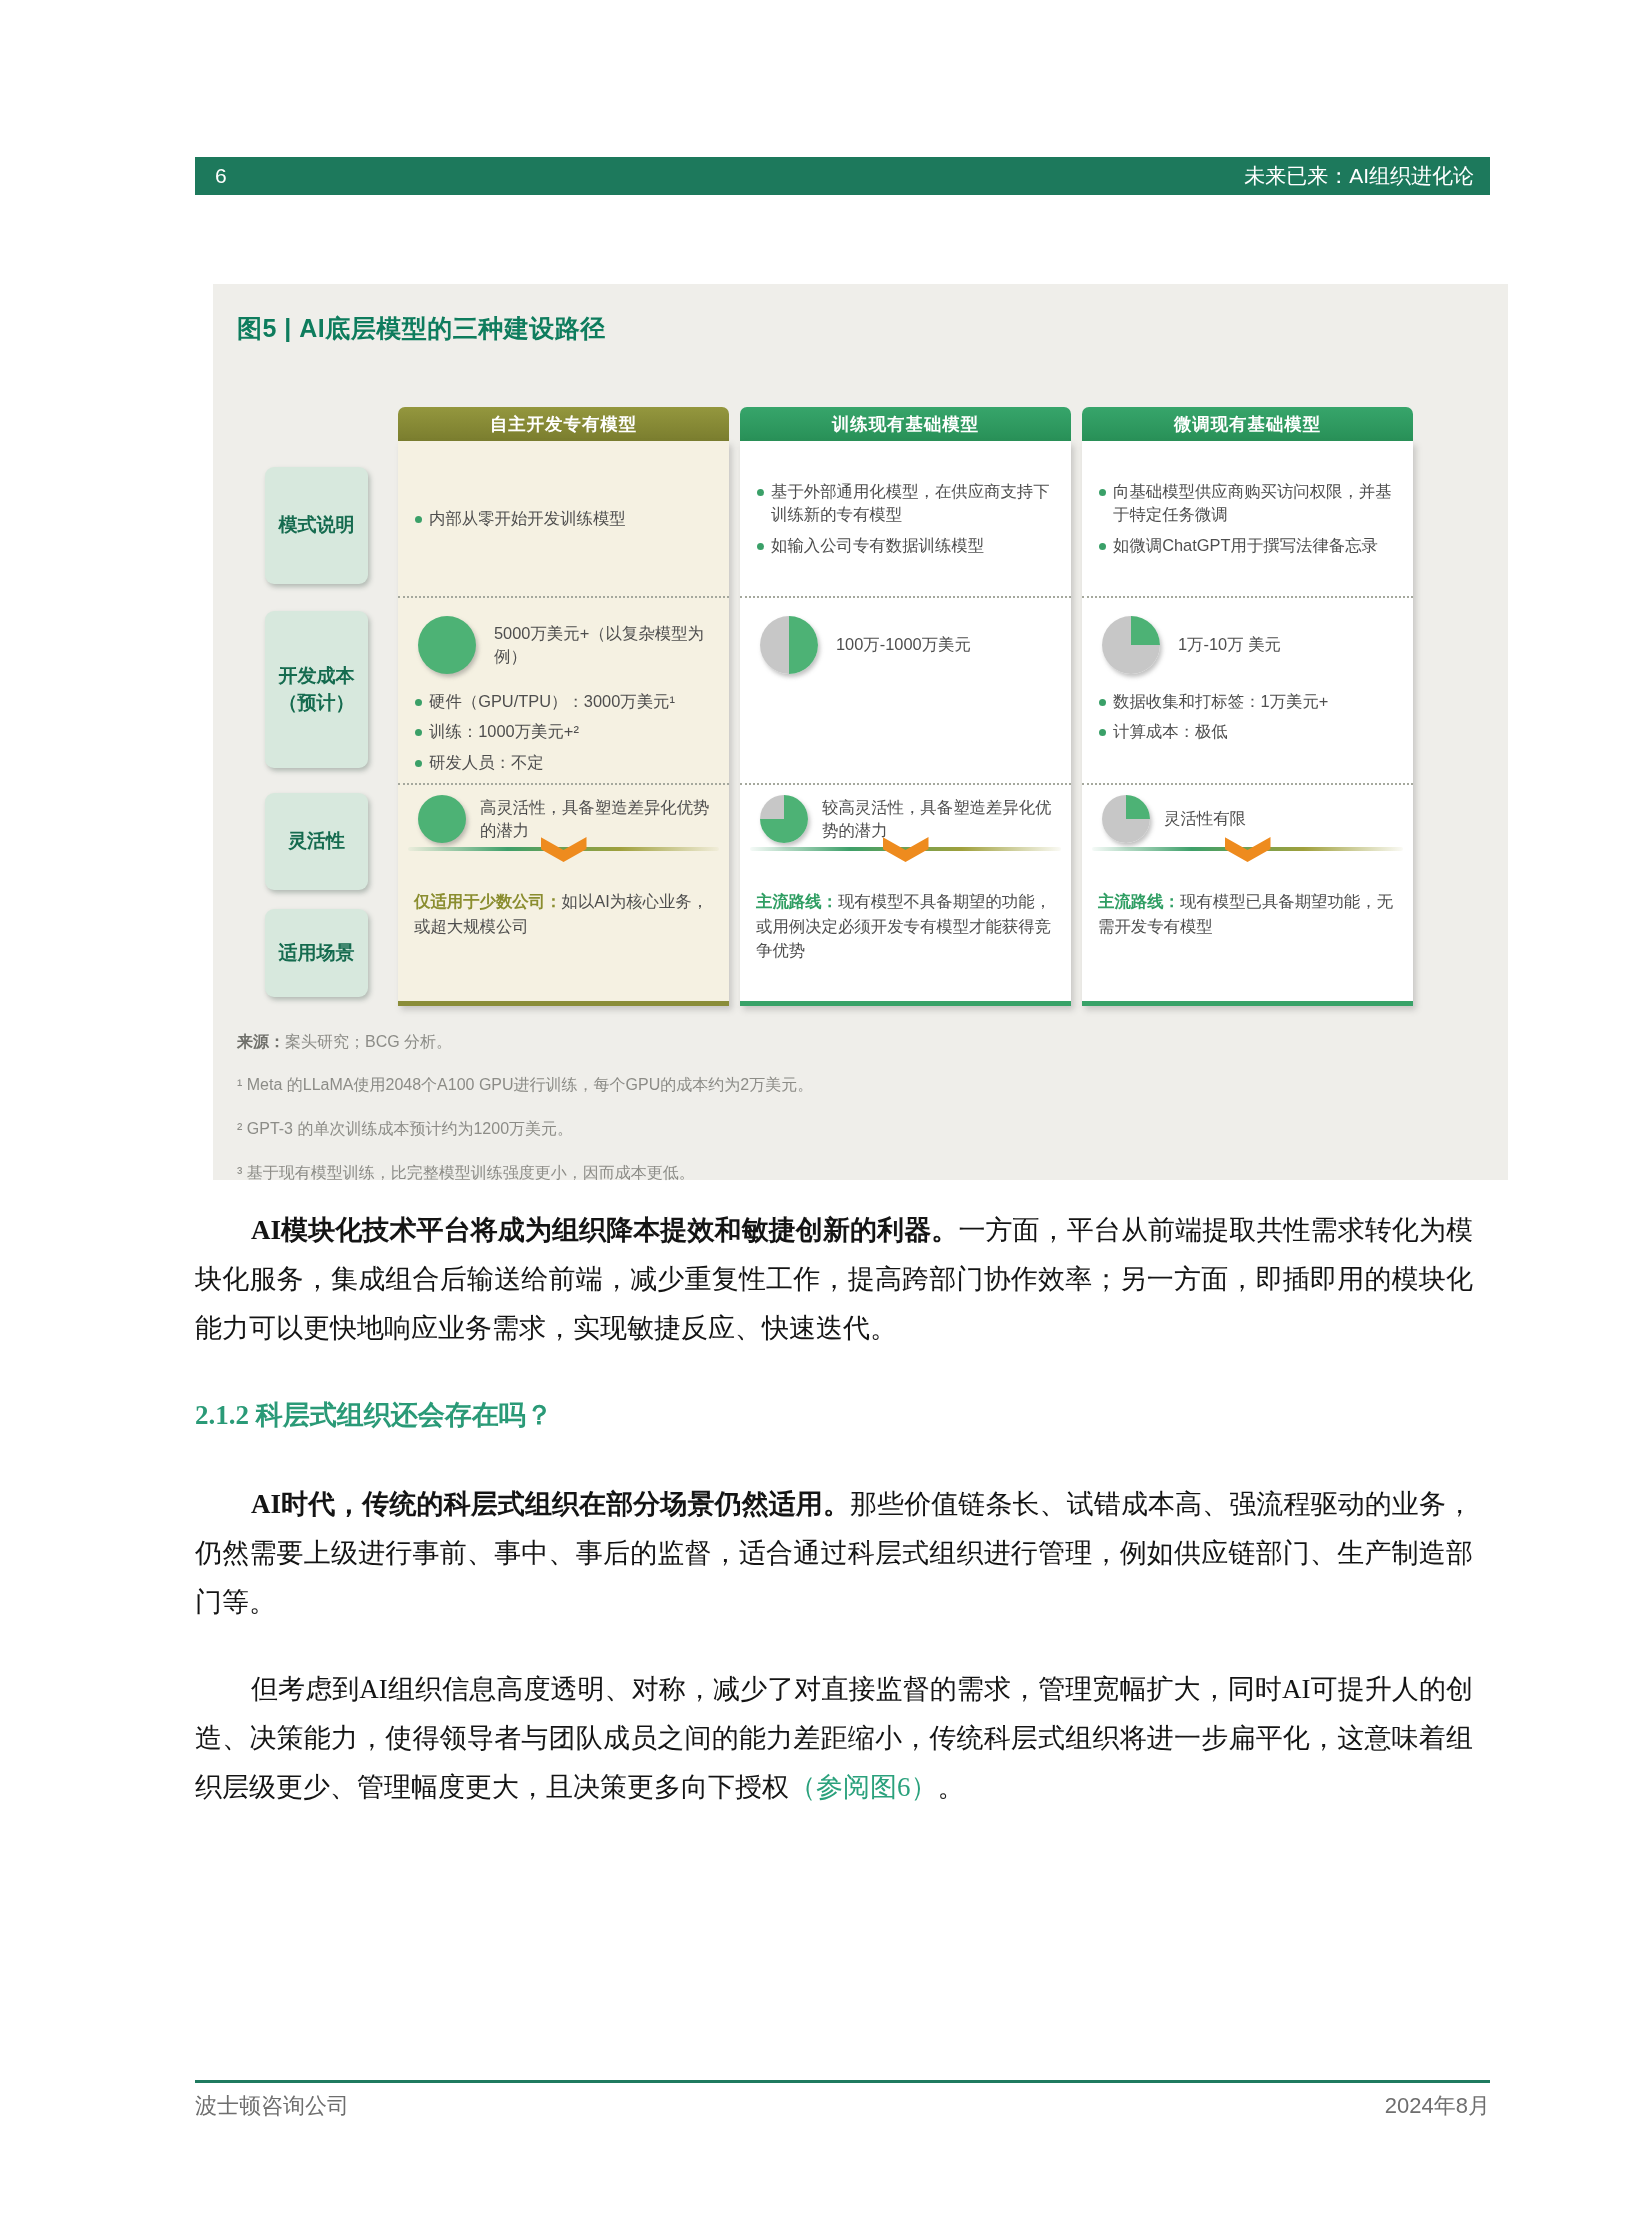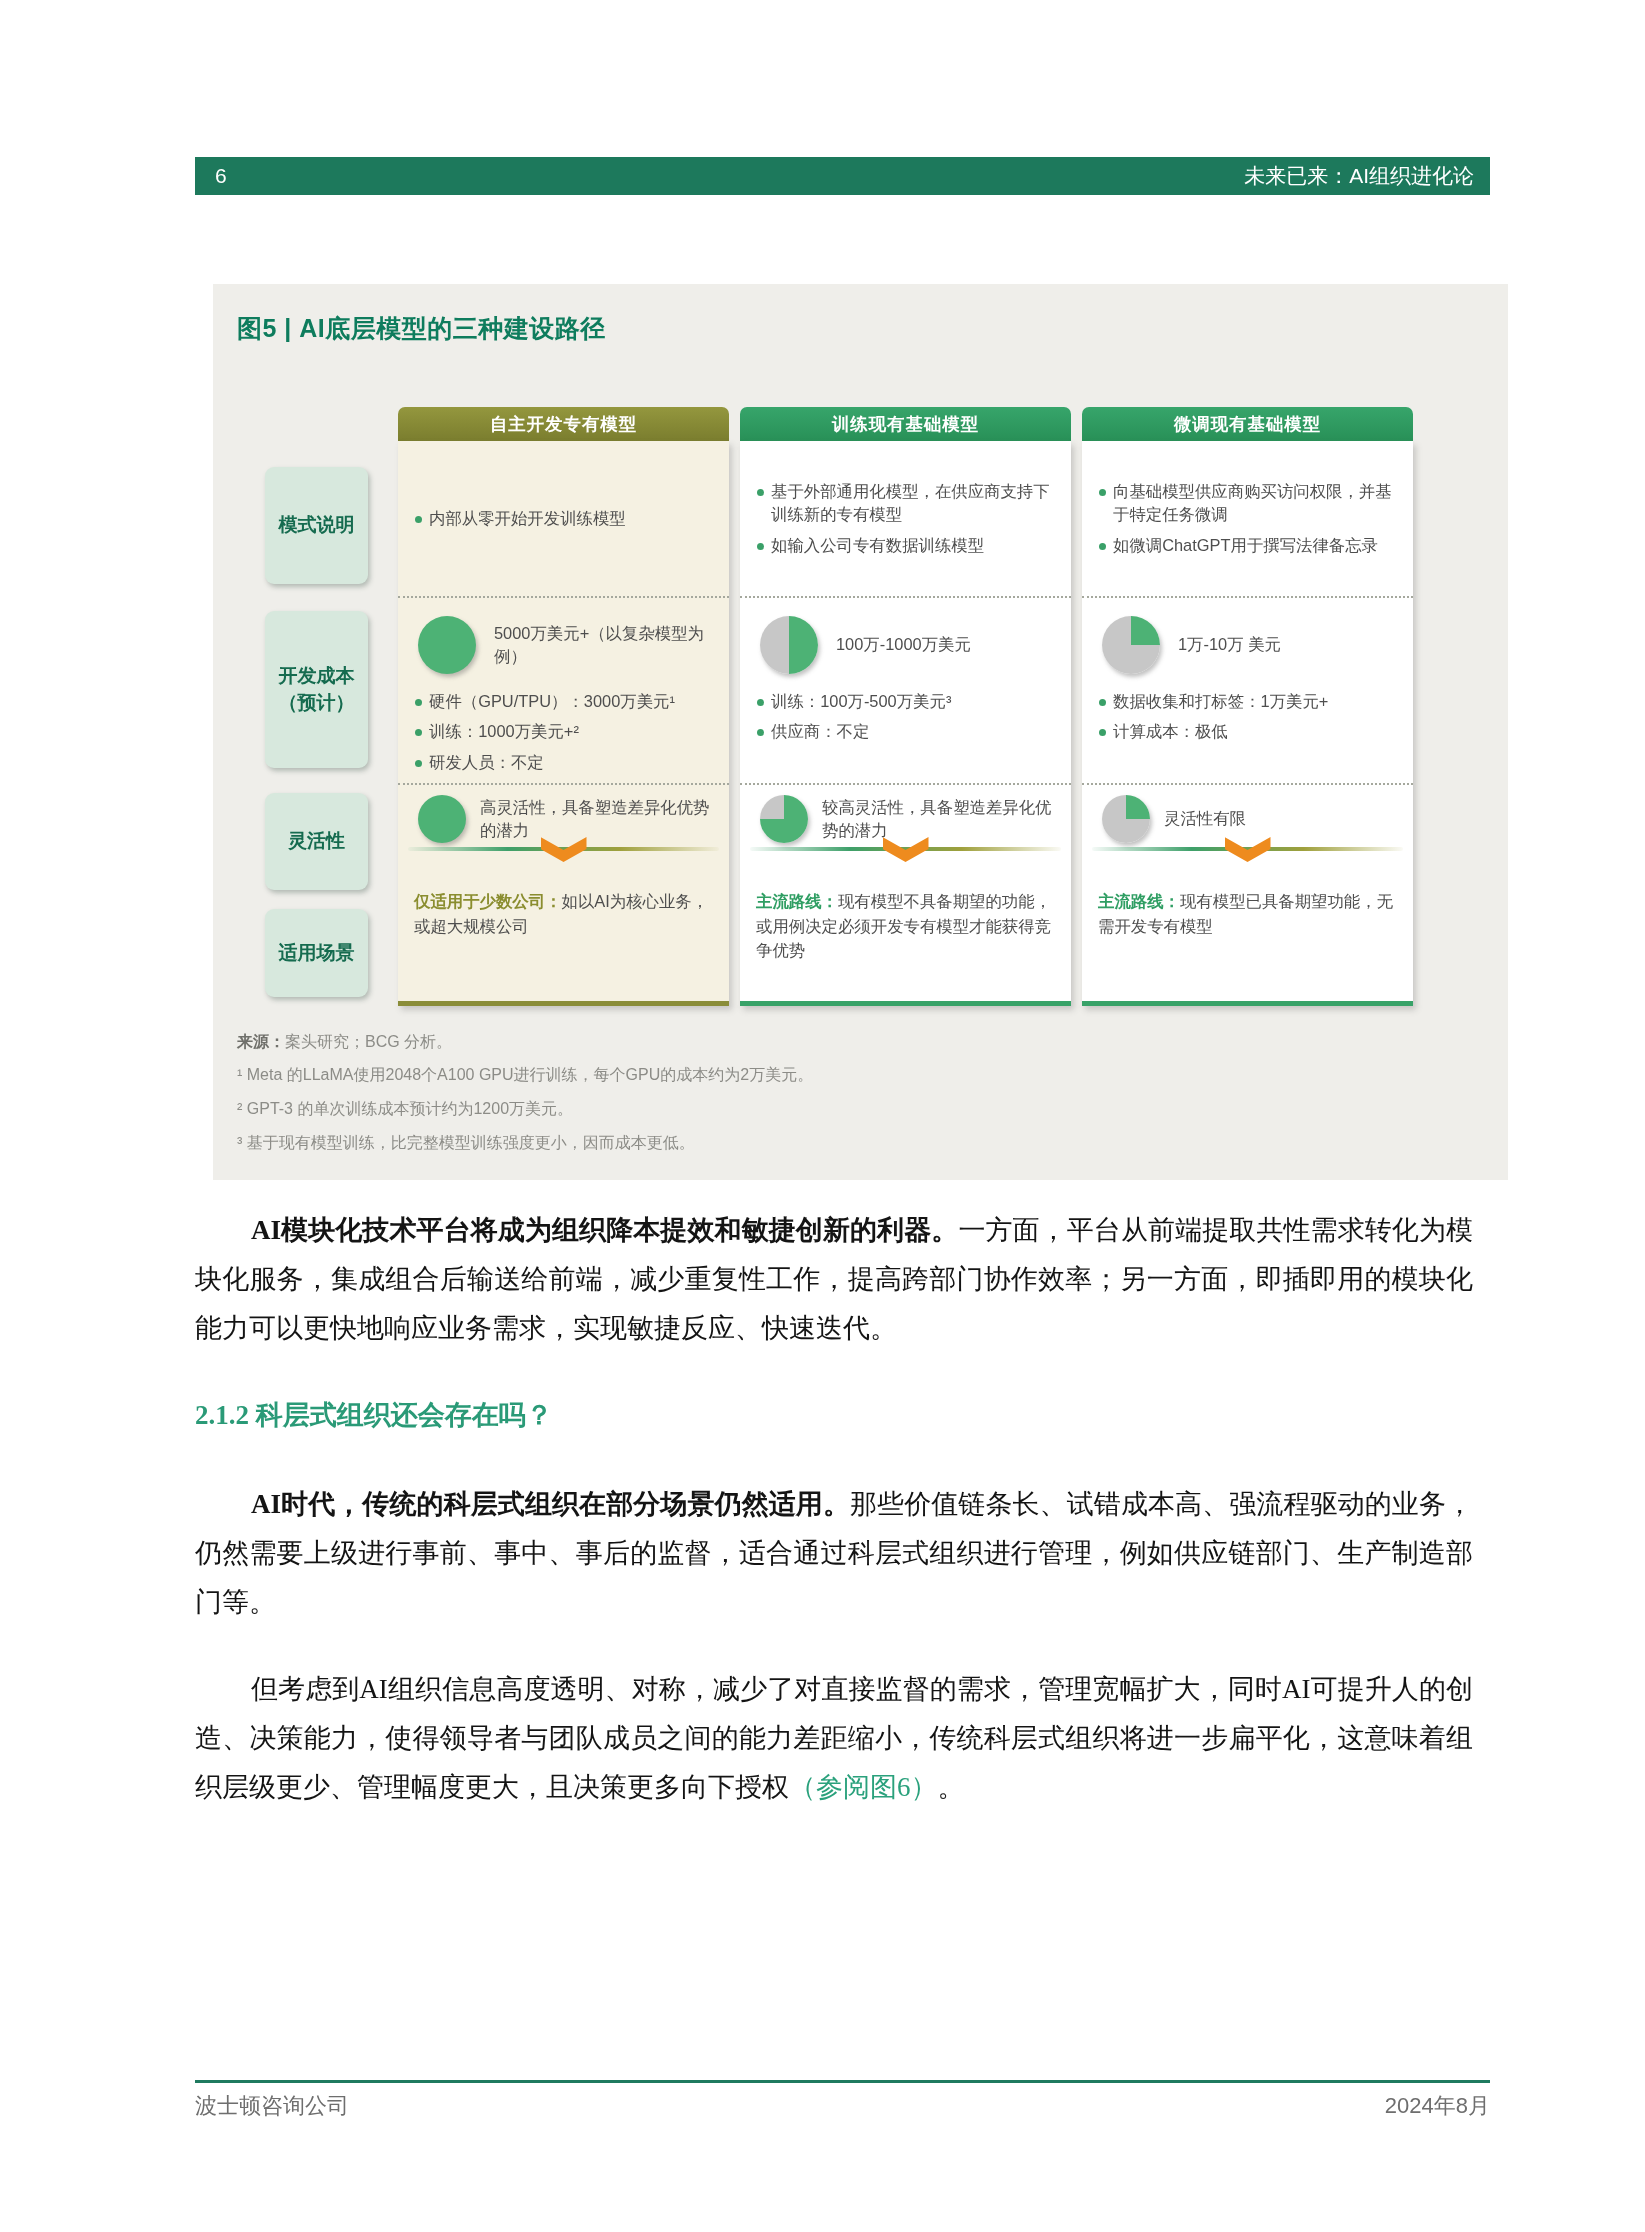--- a/index.html
+++ b/index.html
@@ -92,21 +92,21 @@
   }
 
   .scen-text { font-size:16.4px; color:#4e4e4e; line-height:1.5; }
   .lead-olive { color:#8a8d2f; font-weight:bold; }
   .lead-green { color:#2f9e63; font-weight:bold; }
 
   
   .fig-foot { position:absolute; left:24px; top:748px; font-size:16px; color:#8c8c87; }
   .fig-foot .src { margin-bottom:8px; }
   .fig-foot .src b { color:#70706b;margin-top:41px; }
-  .fig-foot .note { margin-top:10px; line-height:1.5; }
+  .fig-foot .note { margin-top:20px; line-height:1.5; }
 
   
   .body-copy {
     position:absolute; left:195px; top:1206px; width:1278px;
     font-family:"Liberation Serif","DejaVu Serif",serif;
     font-size:27px; line-height:49px; color:#141414; text-align:justify;
   }
   .body-copy p { text-indent:56px; margin-bottom:38px; }
   .hei { font-family:"Liberation Sans","DejaVu Sans",sans-serif; font-weight:bold; }
   .sec-heading {
@@ -195,24 +195,20 @@
             <ul class="blist">
               <li>基于外部通用化模型，在供应商支持下训练新的专有模型</li>
               <li>如输入公司专有数据训练模型</li>
             </ul>
           </div>
           <div class="sec-cost">
             <div class="cost-head">
               <div class="pie pie-half"></div>
               <div class="cost-headline">100万-1000万美元</div>
             </div>
-            <ul class="blist">
-              <li>训练：100万-500万美元³</li>
-              <li>供应商：不定</li>
-            </ul>
           </div>
           <div class="sec-flex">
             <div class="flex-head">
               <div class="pie pie-sm pie-threequarter"></div>
               <div class="flex-text">较高灵活性，具备塑造差异化优势的潜力</div>
             </div>
             <div class="trend-line"></div>
             <div class="chevron"></div>
           </div>
           <div class="sec-scen">

